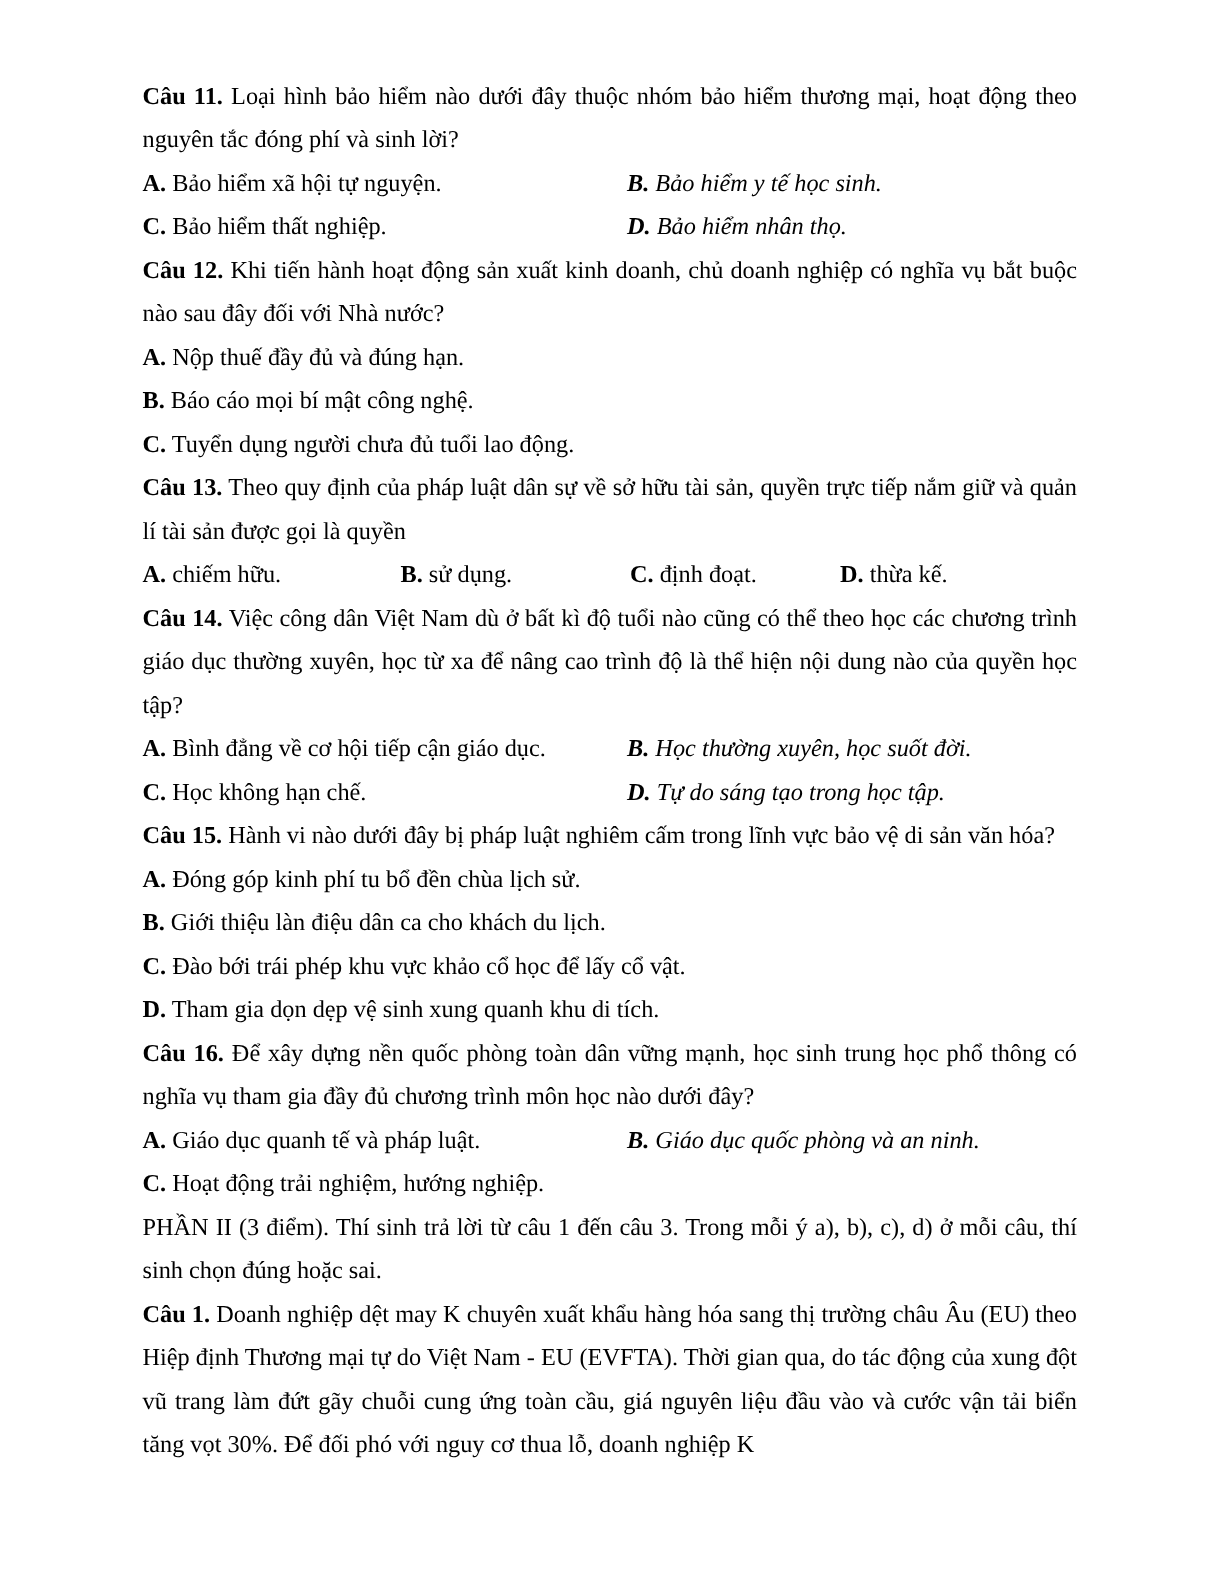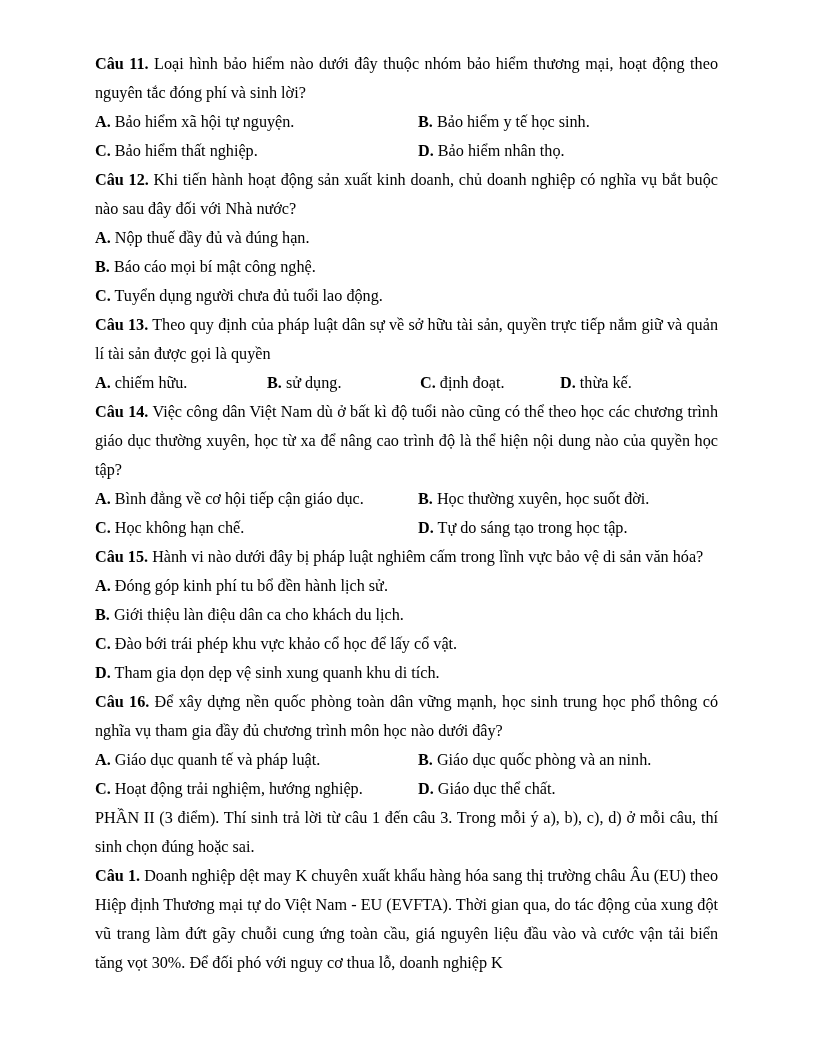--- a/index.html
+++ b/index.html
@@ -60,20 +60,21 @@
   }
   .cols2 > .col-a {
     position: absolute;
     left: 0;
     top: 0;
   }
   .cols2 > .col-b {
     position: absolute;
     left: 323px;
     top: 0;
+    font-style: italic;
   }
   
   .cols2.tight > .col-b {
     position: absolute;
     left: 323px;
     top: 0;
   }
   
   .cols4 {
     display: block;
@@ -146,35 +147,34 @@
         <span class="col-b"><span class="opt-letter">B.</span> <span>Học thường xuyên, học suốt đời.</span></span>
       </div>
       <div class="cols2 tight">
         <span class="col-a"><span class="opt-letter">C.</span> <span>Học không hạn chế.</span></span>
         <span class="col-b"><span class="opt-letter">D.</span> <span>Tự do sáng tạo trong học tập.</span></span>
       </div>
     </div>
 
     <div class="block">
       <p class="q-para"><span class="lead">Câu 15.</span> <span>Hành vi nào dưới đây bị pháp luật nghiêm cấm trong lĩnh vực bảo vệ di sản văn hóa?</span></p>
-      <p class="opt-line"><span class="opt-letter">A.</span> <span>Đóng góp kinh phí tu bổ đền hành lịch sử.</span></p>
+      <p class="opt-line"><span class="opt-letter">A.</span> <span>Đóng góp kinh phí tu bổ đền chùa lịch sử.</span></p>
       <p class="opt-line"><span class="opt-letter">B.</span> <span>Giới thiệu làn điệu dân ca cho khách du lịch.</span></p>
       <p class="opt-line"><span class="opt-letter">C.</span> <span>Đào bới trái phép khu vực khảo cổ học để lấy cổ vật.</span></p>
       <p class="opt-line"><span class="opt-letter">D.</span> <span>Tham gia dọn dẹp vệ sinh xung quanh khu di tích.</span></p>
     </div>
 
     <div class="block">
       <p class="q-para"><span class="lead">Câu 16.</span> <span>Để xây dựng nền quốc phòng toàn dân vững mạnh, học sinh trung học phổ thông có nghĩa vụ tham gia đầy đủ chương trình môn học nào dưới đây?</span></p>
       <div class="cols2 tight">
         <span class="col-a"><span class="opt-letter">A.</span> <span>Giáo dục quanh tế và pháp luật.</span></span>
         <span class="col-b"><span class="opt-letter">B.</span> <span>Giáo dục quốc phòng và an ninh.</span></span>
       </div>
       <div class="cols2 tight">
         <span class="col-a"><span class="opt-letter">C.</span> <span>Hoạt động trải nghiệm, hướng nghiệp.</span></span>
-        <span class="col-b"><span class="opt-letter">D.</span> <span>Giáo dục thể chất.</span></span>
       </div>
     </div>
 
     <div class="block">
       <p class="section-head">PHẦN II (3 điểm). Thí sinh trả lời từ câu 1 đến câu 3. Trong mỗi ý a), b), c), d) ở mỗi câu, thí sinh chọn đúng hoặc sai.</p>
       <p class="passage"><span class="lead">Câu 1.</span> <span>Doanh nghiệp dệt may K chuyên xuất khẩu hàng hóa sang thị trường châu Âu (EU) theo Hiệp định Thương mại tự do Việt Nam - EU (EVFTA). Thời gian qua, do tác động của xung đột vũ trang làm đứt gãy chuỗi cung ứng toàn cầu, giá nguyên liệu đầu vào và cước vận tải biển tăng vọt 30%. Để đối phó với nguy cơ thua lỗ, doanh nghiệp K</span></p>
     </div>
 
   </div>
 </div>

